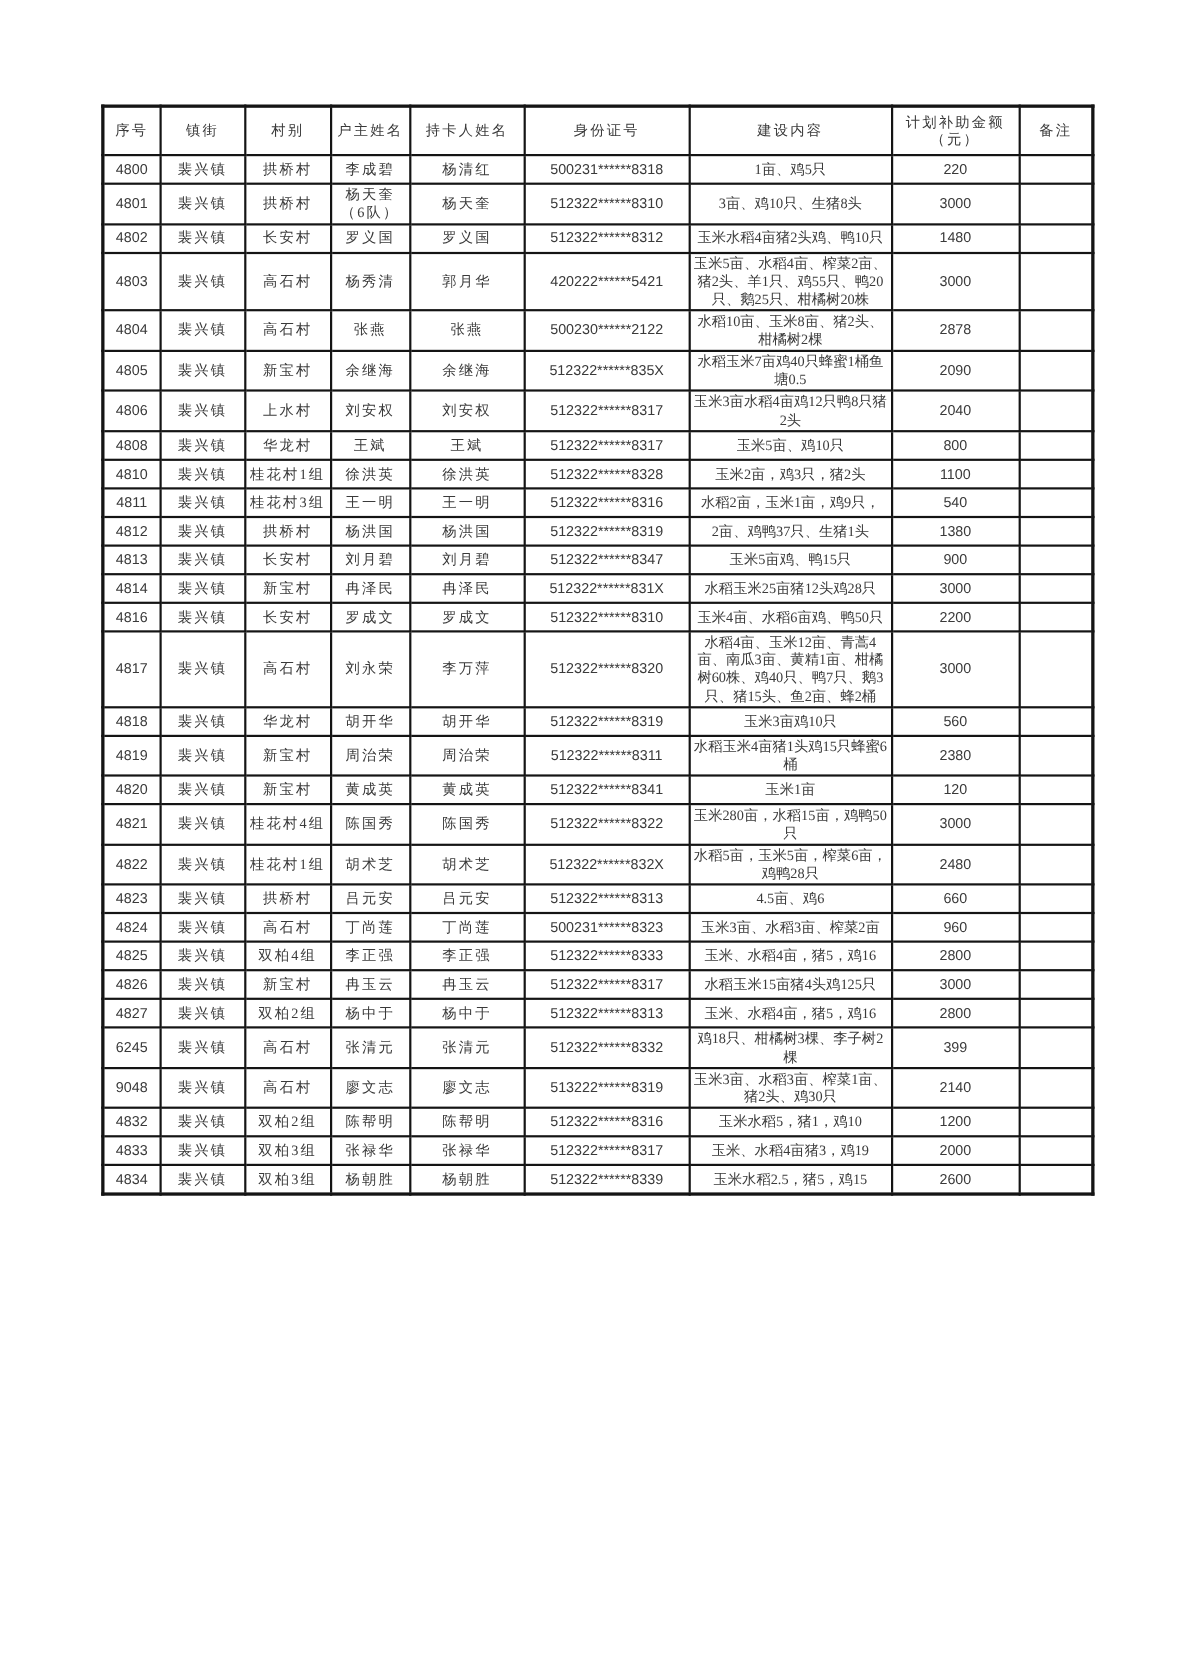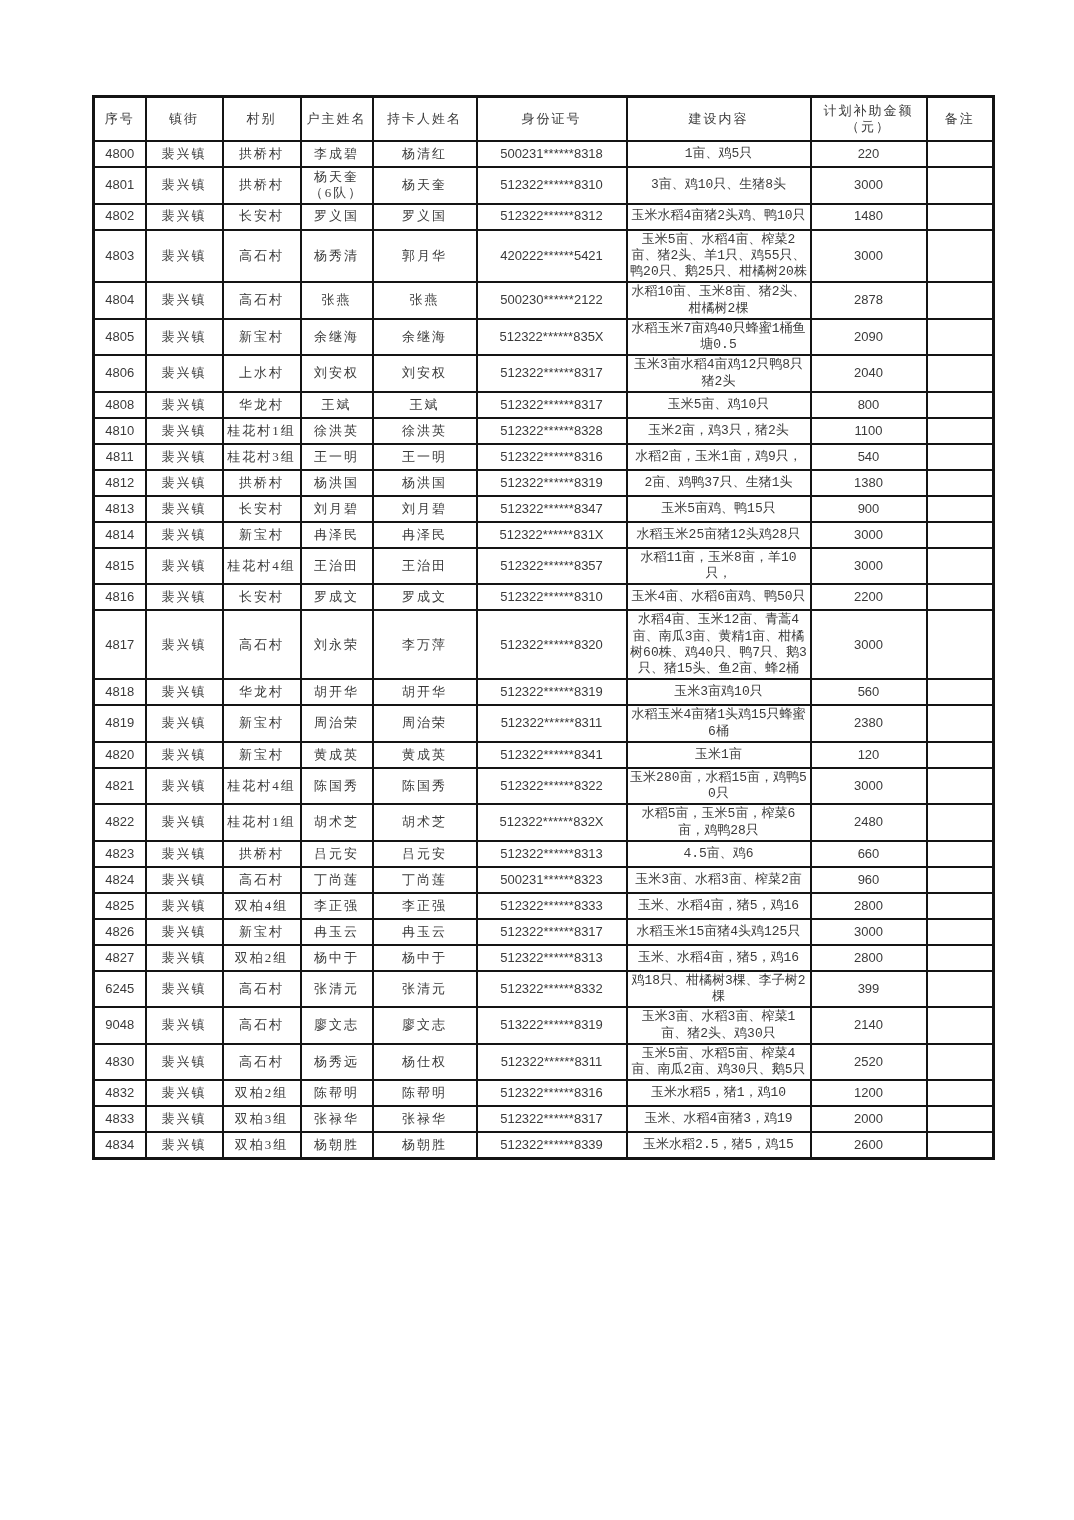--- a/index.html
+++ b/index.html
@@ -32,21 +32,21 @@
     height:40px;
     letter-spacing:2px;
   }
   table.subsidy td{height:22px;}
   td.cjk{letter-spacing:2px;}
   td.num{
     font-family:"Liberation Sans","DejaVu Sans",sans-serif;
     color:var(--numtext);
     letter-spacing:0;
   }
-  td.content{word-break:break-all;letter-spacing:0;font-family:Liberation Mono, monospace;}
+  td.content{word-break:break-all;letter-spacing:0;}
 </style>
 </head>
 <body>
 
 <div class="sheet">
   <table class="subsidy">
     <colgroup>
         <col style="width: 52px;">
         <col style="width: 77px;">
         <col style="width: 78px;">
@@ -208,31 +208,20 @@
           <td class="cjk">裴兴镇</td>
           <td class="cjk">新宝村</td>
           <td class="cjk">冉泽民</td>
           <td class="cjk">冉泽民</td>
           <td class="num">512322******831X</td>
           <td class="content">水稻玉米25亩猪12头鸡28只</td>
           <td class="num">3000</td>
           <td></td>
         </tr>
         <tr>
-          <td class="num">4815</td>
-          <td class="cjk">裴兴镇</td>
-          <td class="cjk">桂花村4组</td>
-          <td class="cjk">王治田</td>
-          <td class="cjk">王治田</td>
-          <td class="num">512322******8357</td>
-          <td class="content">水稻11亩，玉米8亩，羊10只，</td>
-          <td class="num">3000</td>
-          <td></td>
-        </tr>
-        <tr>
           <td class="num">4816</td>
           <td class="cjk">裴兴镇</td>
           <td class="cjk">长安村</td>
           <td class="cjk">罗成文</td>
           <td class="cjk">罗成文</td>
           <td class="num">512322******8310</td>
           <td class="content">玉米4亩、水稻6亩鸡、鸭50只</td>
           <td class="num">2200</td>
           <td></td>
         </tr>
@@ -373,31 +362,20 @@
           <td class="cjk">裴兴镇</td>
           <td class="cjk">高石村</td>
           <td class="cjk">廖文志</td>
           <td class="cjk">廖文志</td>
           <td class="num">513222******8319</td>
           <td class="content">玉米3亩、水稻3亩、榨菜1亩、猪2头、鸡30只</td>
           <td class="num">2140</td>
           <td></td>
         </tr>
         <tr>
-          <td class="num">4830</td>
-          <td class="cjk">裴兴镇</td>
-          <td class="cjk">高石村</td>
-          <td class="cjk">杨秀远</td>
-          <td class="cjk">杨仕权</td>
-          <td class="num">512322******8311</td>
-          <td class="content">玉米5亩、水稻5亩、榨菜4亩、南瓜2亩、鸡30只、鹅5只</td>
-          <td class="num">2520</td>
-          <td></td>
-        </tr>
-        <tr>
           <td class="num">4832</td>
           <td class="cjk">裴兴镇</td>
           <td class="cjk">双柏2组</td>
           <td class="cjk">陈帮明</td>
           <td class="cjk">陈帮明</td>
           <td class="num">512322******8316</td>
           <td class="content">玉米水稻5，猪1，鸡10</td>
           <td class="num">1200</td>
           <td></td>
         </tr>

